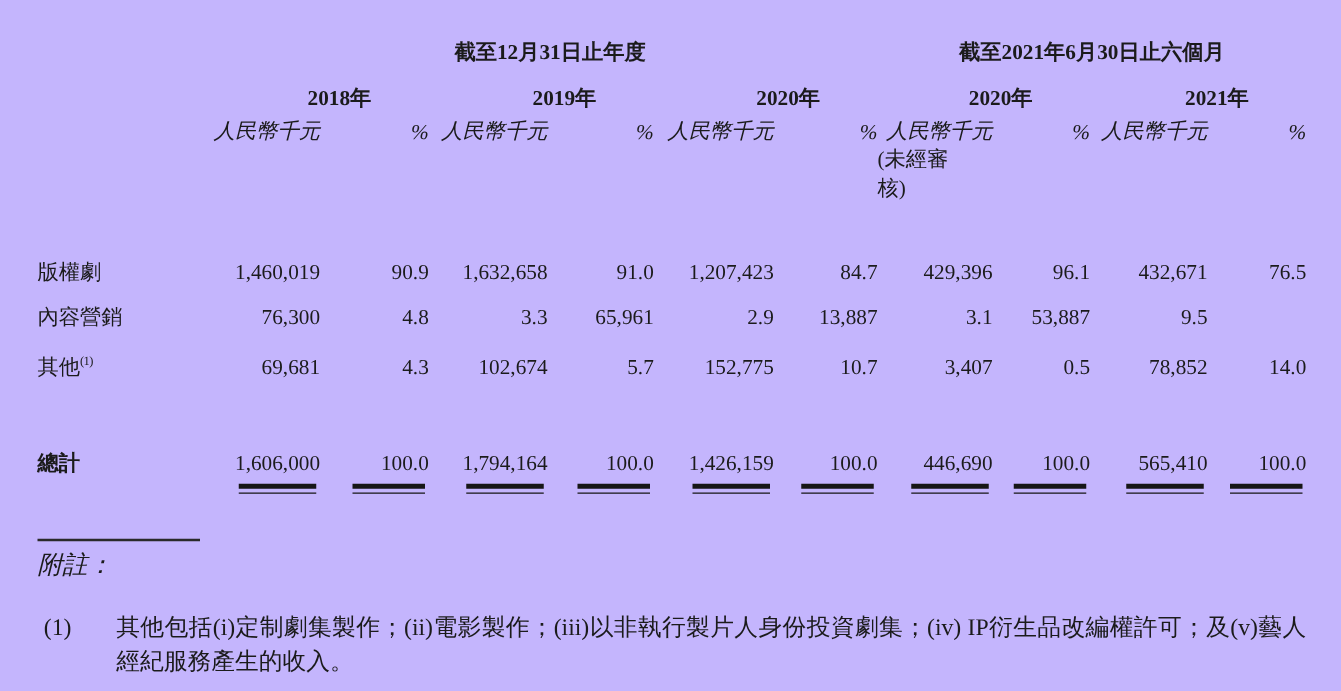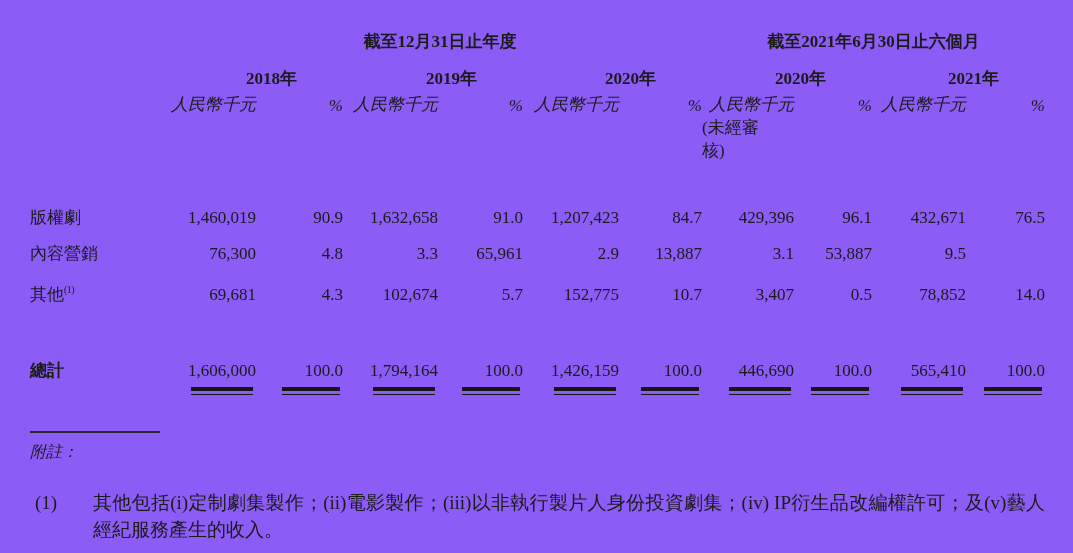--- a/index.html
+++ b/index.html
@@ -1,21 +1,21 @@
 <!DOCTYPE html>
 <html><head>
 <meta charset="utf-8">
 <style>
   html,body { margin:0; padding:0; background:#ffffff; }
   .page {
     position:relative;
     width:1073px; height:553px;
     box-sizing:border-box;
     padding:30px 28px 0 30px;
-    background:#8b5cf6;
+    background:#c4b5fd;
     color:#1b1b1b;
     font-family:"Liberation Serif","DejaVu Serif",serif;
     font-size:17px;
     overflow:hidden;
   }
   .grid {
     display:grid;
     grid-template-columns:120px 106px 87px 95px 85px 96px 83px 92px 78px 94px 79px;
     align-items:end;
   }
@@ -46,21 +46,21 @@
     margin:3px 3px 0 auto;
     border-top:4px solid #161616;
     border-bottom:1.5px solid #161616;
   }
   .drule.narrow { width:58px; }
   .note-divider {
     width:130px; height:0;
     border-top:2px solid #2a2a2a;
     margin-top:36px;
   }
-  .note-heading { margin-top:8px; font-style:italic; font-size:16px; line-height:22px; }
+  .note-heading { margin-top:8px; font-style:italic; font-size:20px; line-height:22px; }
   .footnote { display:flex; margin-top:26px; font-size:19px; line-height:27px; }
   .fn-num { flex:0 0 63px; padding-left:5px; box-sizing:border-box; }
   .fn-text { flex:1; text-align:justify; }
 </style>
 </head>
 <body>
 
 <div class="page">
 
   <div class="grid row-group">

